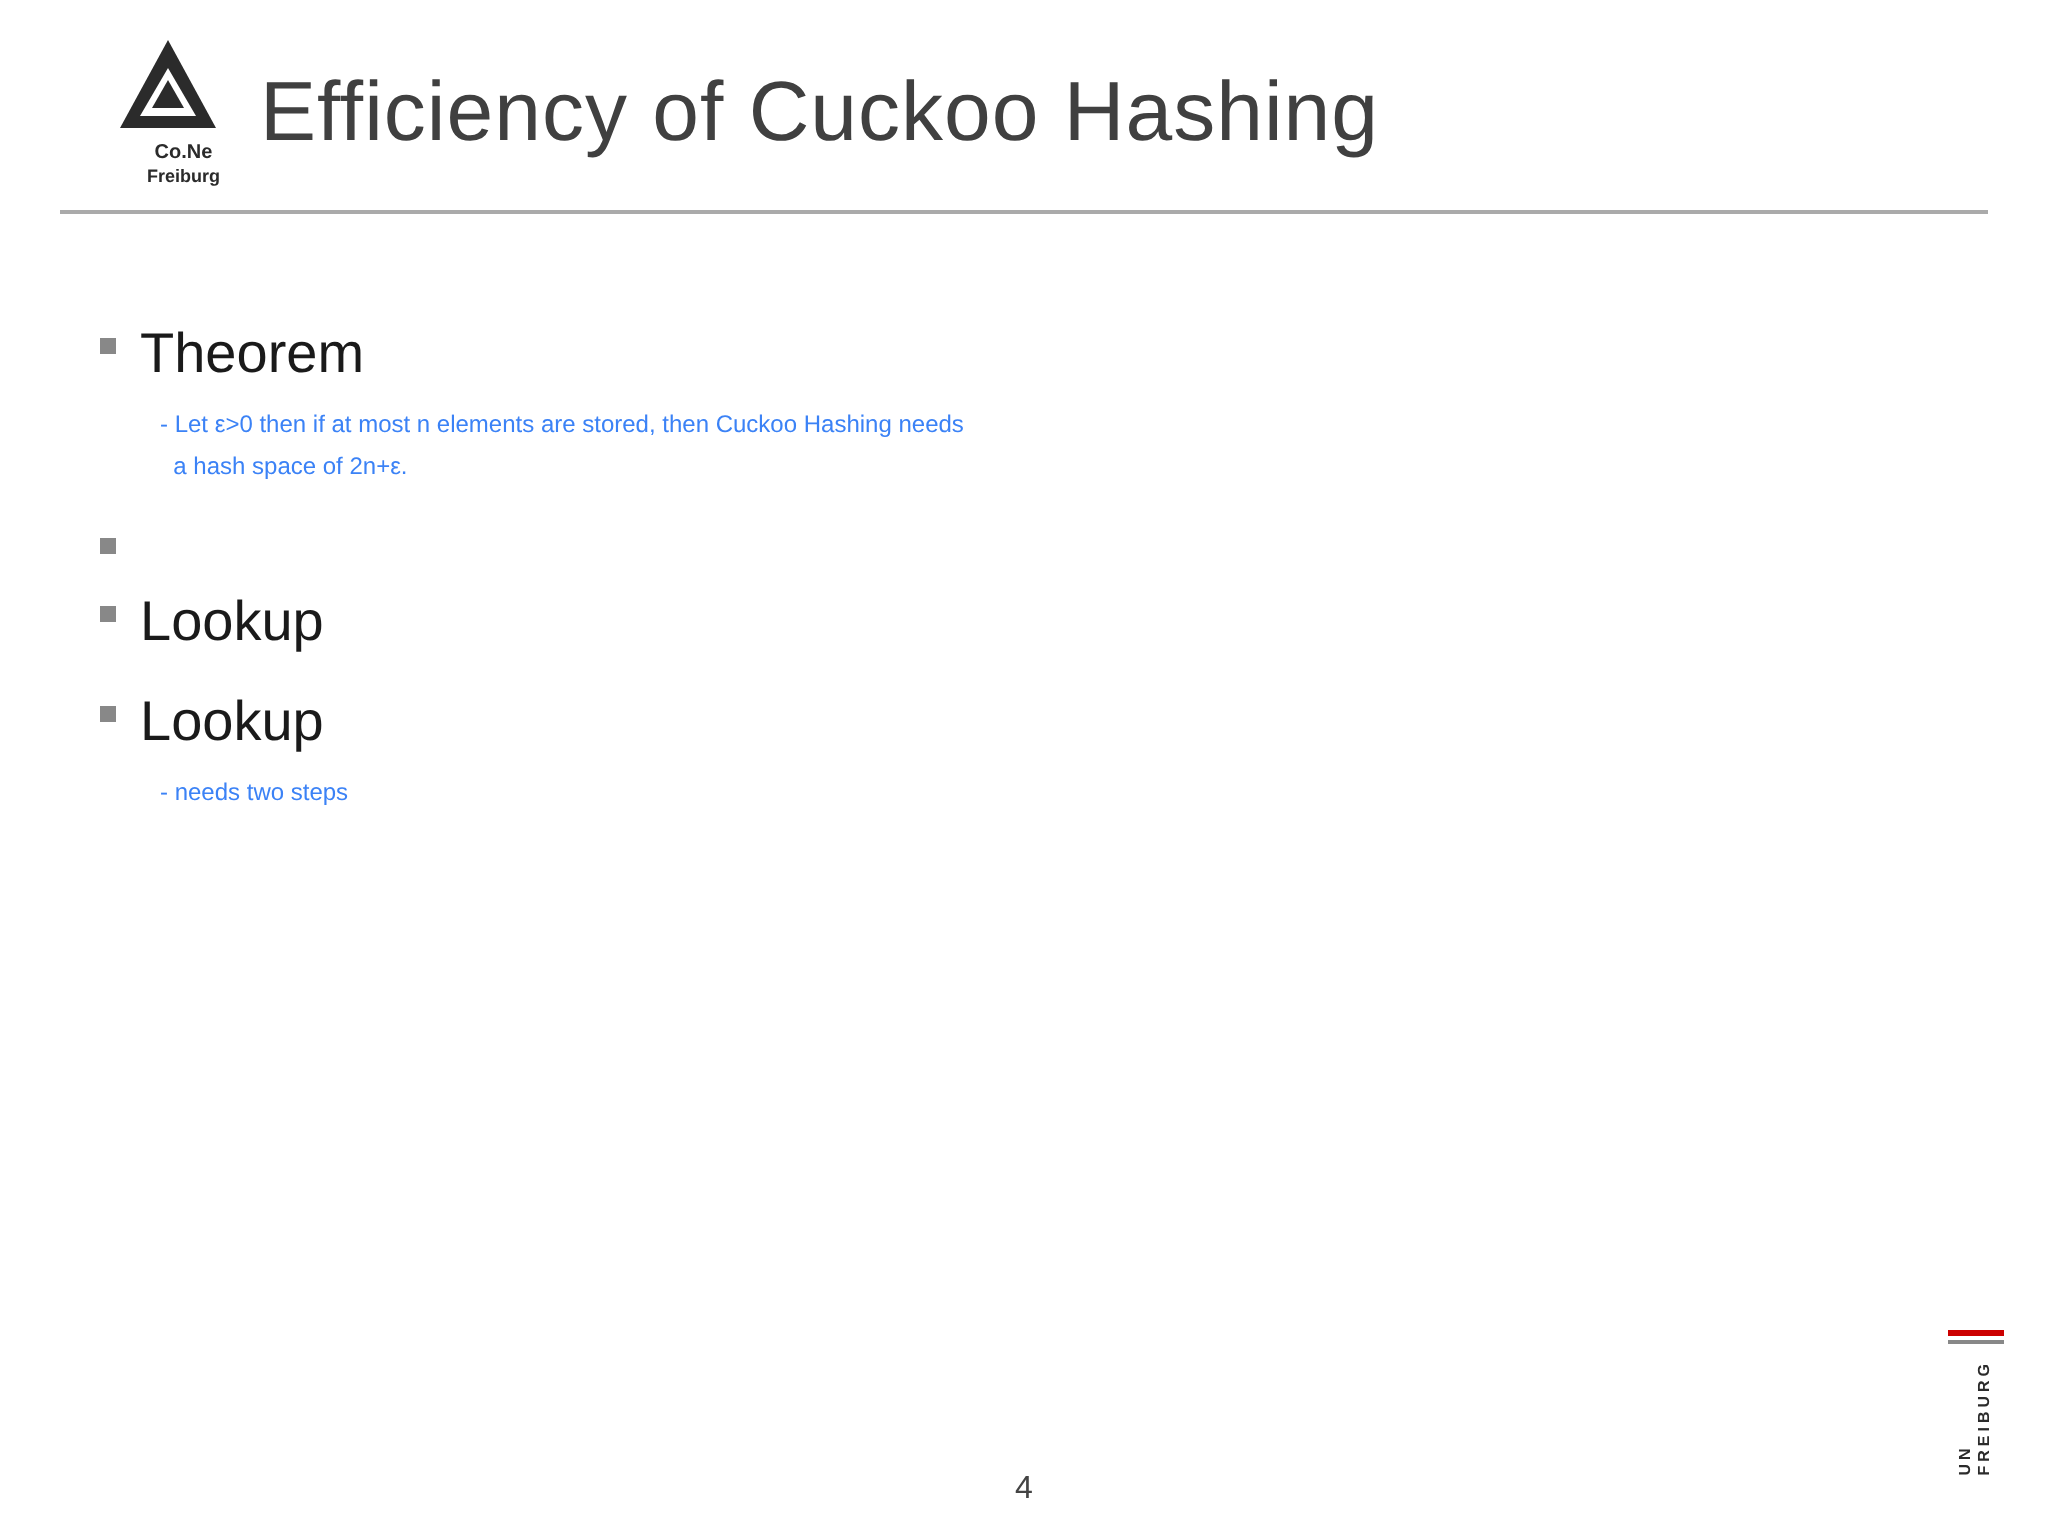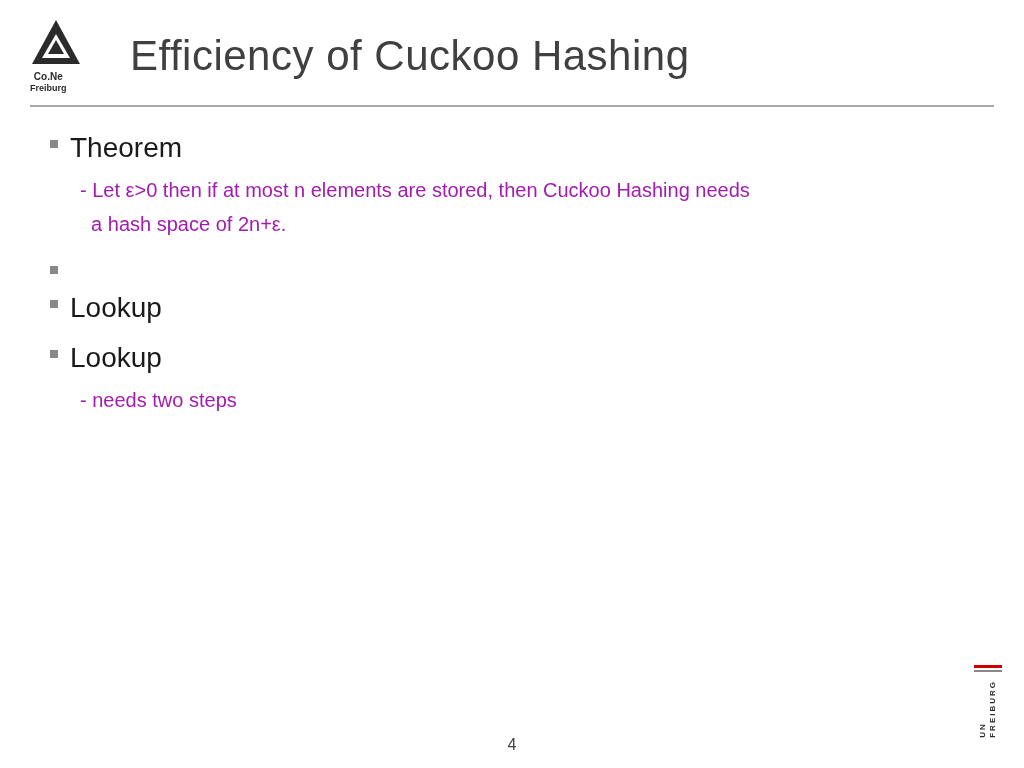--- a/index.html
+++ b/index.html
@@ -29,21 +29,21 @@
     .header {
       display: flex;
       align-items: center;
       padding: 18px 40px 10px 30px;
       gap: 20px;
     }
 
     .logo-area {
       display: flex;
       flex-direction: column;
-      align-items: flex-start;
+      align-items: flex-end;
       width: 80px;
     }
 
     .logo-text {
       font-size: 9px;
       font-weight: bold;
       color: #2b2b2b;
       text-align: center;
       line-height: 1.3;
     }
@@ -63,20 +63,21 @@
     .divider {
       height: 2px;
       background: #aaaaaa;
       margin: 0 30px 0 30px;
     }
 
     
     .content {
       padding: 25px 30px 20px 50px;
       flex: 1;
+      margin-top: 29px;
     }
 
     .bullet-section {
       margin-bottom: 18px;
     }
 
     .bullet-item {
       display: flex;
       align-items: flex-start;
       margin-bottom: 10px;
@@ -96,22 +97,22 @@
       color: #1a1a1a;
       font-weight: normal;
     }
 
     .sub-bullets {
       margin-left: 30px;
       margin-top: 4px;
     }
 
     .sub-bullet {
-      font-size: 20px;
-      color: #a21caf;
+      font-size: 12px;
+      color: #3b82f6;
       line-height: 1.6;
       margin-bottom: 2px;
     }
 
     
     .footer {
       display: flex;
       justify-content: center;
       align-items: center;
       padding: 10px 30px 14px 30px;

